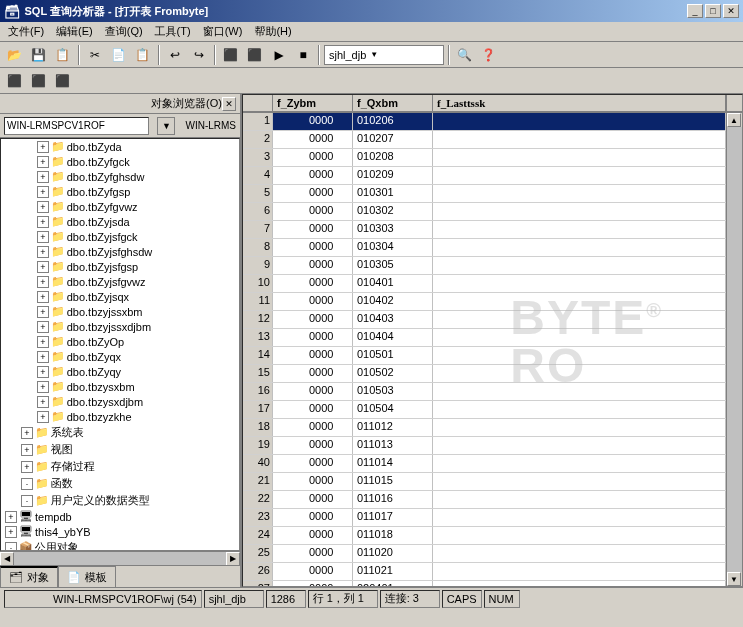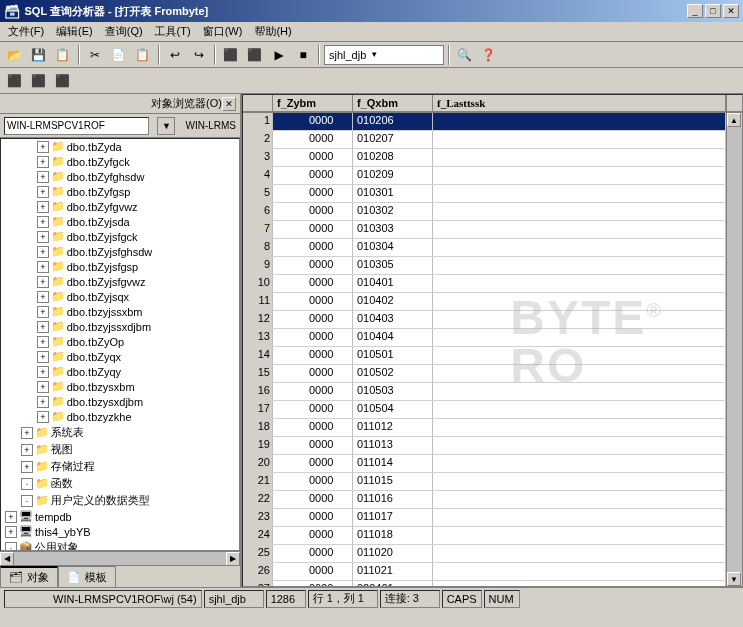--- a/index.html
+++ b/index.html
@@ -717,21 +717,21 @@
               <div class="grid-cell col-fqxbm">011012</div>
               <div class="grid-cell col-flasttssk"></div>
             </div>
             <div class="grid-row">
               <div class="grid-cell-num">19</div>
               <div class="grid-cell col-fzybm">0000</div>
               <div class="grid-cell col-fqxbm">011013</div>
               <div class="grid-cell col-flasttssk"></div>
             </div>
             <div class="grid-row">
-              <div class="grid-cell-num">20</div>
+              <div class="grid-cell-num">40</div>
               <div class="grid-cell col-fzybm">0000</div>
               <div class="grid-cell col-fqxbm">011014</div>
               <div class="grid-cell col-flasttssk"></div>
             </div>
             <div class="grid-row">
               <div class="grid-cell-num">21</div>
               <div class="grid-cell col-fzybm">0000</div>
               <div class="grid-cell col-fqxbm">011015</div>
               <div class="grid-cell col-flasttssk"></div>
             </div>

